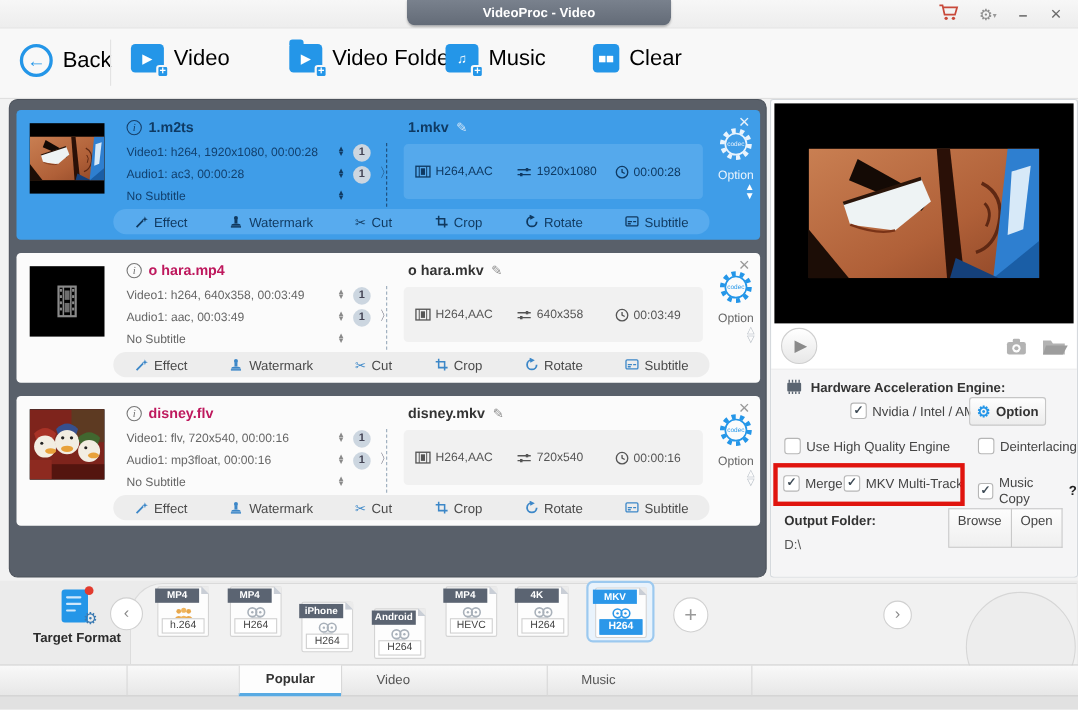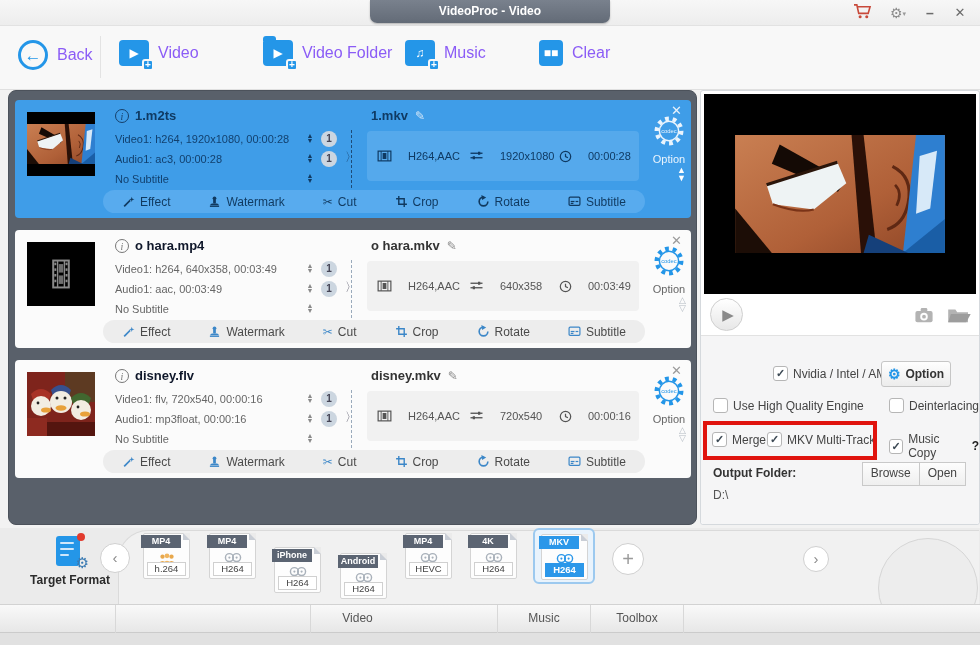--- a/index.html
+++ b/index.html
@@ -19,21 +19,21 @@
   #cart-ico { left:852px; top:3px;}
   #gear-ico { left:888px; color:#8c8c8c; }
   #gear-ico .caret { font-size:7px; color:#999; vertical-align:2px;}
   #min-ico { left:920px; font-weight:bold;}
   #close-ico { left:950px; font-size:13px;}
 
   
   #toolbar { position:absolute; left:0; top:26px; width:980px; height:64px;
     background:#f8f8f8; border-bottom:1px solid #e0e0e0;}
   .tool { position:absolute; top:14px; display:flex; align-items:center; gap:9px; cursor:pointer;}
-  .tool-label { font-size:16px; color:#8b5cf6;}
+  .tool-label { font-size:20px; color:#000000;}
   #tool-back { left:18px;}
   .back-circle { width:30px; height:30px; border:3px solid #2496e8; border-radius:50%;
     color:#2496e8; font-size:17px; font-weight:bold; text-align:center; line-height:25px;}
   #toolbar .divider { position:absolute; left:100px; top:10px; width:1px; height:42px; background:#e3e3e3;}
   #tool-video { left:119px;} #tool-folder { left:263px;} #tool-music { left:405px;} #tool-clear { left:539px;}
   .blueic { position:relative; width:30px; height:26px; background:#2496e8; border-radius:4px;
     color:#fff; display:flex; align-items:center; justify-content:center; font-size:12px;}
   .blueic .plus { position:absolute; right:-5px; bottom:-5px; width:12px; height:12px;
     background:#2496e8; border:2px solid #f8f8f8; border-radius:3px; color:#fff;
     font-size:10px; line-height:8px; text-align:center; font-weight:bold;}
@@ -51,21 +51,21 @@
   .item.sel .close-x { color:#e8f2fb;}
   .thumb { position:absolute; left:12px; top:12px; width:68px; height:64px; background:#000;
     display:flex; align-items:center; justify-content:center; overflow:hidden;}
   .thumb svg { width:68px; height:40px;}
   .thumb.full svg { width:68px; height:64px;}
   .title-row { position:absolute; left:100px; top:8px; display:flex; align-items:center; gap:6px;}
   .info-i { width:14px; height:14px; border:1px solid #777; border-radius:50%;
     font-size:10px; font-style:italic; font-family:"Liberation Serif",serif;
     text-align:center; line-height:13px; color:#777;}
   .item.sel .info-i { border-color:#16406b; color:#16406b;}
-  .src-name { font-size:13px; font-weight:bold; color:#0f172a;}
+  .src-name { font-size:13px; font-weight:bold; color:#be185d;}
   .item.sel .src-name { color:#0f3a63;}
   .inforow { position:absolute; left:100px; font-size:11px; color:#666; width:186px; white-space:nowrap;}
   .item.sel .inforow { color:#12406e;}
   .r1 { top:33px;} .r2 { top:53px;} .r3 { top:73px;}
   .stepper { position:absolute; left:290px; width:10px; font-size:7px; line-height:5px;
     color:#8a8a8a; text-align:center; cursor:pointer;}
   .item.sel .stepper { color:#103a62;}
   .badge { position:absolute; left:306px; width:16px; height:16px; background:#ccd6e0;
     border-radius:50%; font-size:10px; font-weight:bold; color:#445; text-align:center; line-height:16px;}
   .b1 { top:31px;} .b2 { top:51px;}
@@ -74,21 +74,21 @@
   .conn-arrow { position:absolute; left:330px; top:49px; font-size:12px; color:#667;}
   .item.sel .conn-arrow { color:#1d4b77;}
   .out-row { position:absolute; left:356px; top:8px; display:flex; align-items:center; gap:7px;}
   .out-name { font-size:13px; font-weight:bold; color:#333;}
   .item.sel .out-name { color:#0f3a63;}
   .pencil { font-size:12px; color:#888; cursor:pointer;}
   .item.sel .pencil { color:#d6e8f8;}
   .out-bar { position:absolute; left:352px; top:31px; width:272px; height:50px; border-radius:4px;
     background:#f1f1f1; display:flex; align-items:center; font-size:11px; color:#555;}
   .item.sel .out-bar { background:#55a9ec; color:#0f3a63;}
-  .out-bar .grp { display:flex; align-items:flex-start; gap:16px; white-space:nowrap;}
+  .out-bar .grp { display:flex; align-items:flex-end; gap:4px; white-space:nowrap;}
   .g1 { margin-left:10px; width:92px;} .g2 { width:90px;} .g3 { width:76px;}
   .out-bar svg { flex:0 0 auto;}
   .opt { position:absolute; left:628px; top:14px; width:52px; text-align:center; cursor:pointer;}
   .opt svg { width:34px; height:34px; color:#2496e8;}
   .item.sel .opt svg { color:#eaf4fd;}
   .opt .opt-lbl { font-size:11px; color:#666; margin-top:1px;}
   .item.sel .opt .opt-lbl { color:#eaf4fd;}
   .updown { position:absolute; right:5px; top:66px; font-size:9px; line-height:8px;
     color:#b5bcc4; text-align:center; cursor:pointer;}
   .item.sel .updown { color:#fff;}
@@ -126,21 +126,21 @@
     display:flex; align-items:center; justify-content:center; gap:5px;
     font-size:12px; font-weight:bold; color:#333; cursor:pointer;}
   #opt-btn .g { color:#2496e8; font-size:14px; line-height:14px;}
   #cb-hq { left:12px; top:62px;} #cb-deint { left:188px; top:62px;}
   #cb-merge { left:11px; top:96px;} #cb-mkv { left:66px; top:96px;} #cb-auto { left:188px; top:96px;}
   .help-q { font-weight:bold; color:#222;}
   #red-box { position:absolute; left:2px; top:85px; width:174px; height:39px;
     border:4px solid #e0140e; pointer-events:none;}
   #outfolder-lbl { position:absolute; left:12px; top:130px; font-size:12px; font-weight:bold; color:#333;}
   #bo-btns { position:absolute; right:13px; top:126px; display:flex;}
-  .bo { height:24px; background:linear-gradient(#fdfdfd,#efefef); border:1px solid #c9c9c9;
+  .bo { height:36px; background:linear-gradient(#fdfdfd,#efefef); border:1px solid #c9c9c9;
     font-size:12px; color:#444; padding:0 8px; line-height:20px; cursor:pointer;}
   .bo:last-child { border-left:none;}
   #out-path { position:absolute; left:12px; top:152px; font-size:12px; color:#555;}
 
   
   #bottom { position:absolute; left:0; top:528px; width:980px; height:76px; background:#ebebeb;}
   #tray { position:absolute; left:118px; top:2px; width:861px; height:74px;
     background:#f1f1f1; border:1px solid #dadada; border-right:none; border-bottom:none;
     border-radius:30px 0 0 0;}
   #tf { position:absolute; left:30px; top:6px; width:80px; text-align:center; cursor:pointer;}
@@ -704,20 +704,26 @@
       <div id="snap-btn">
         <svg width="22" height="18">
             <use href="#sym-camera"></use>
           </svg></div>
       <div id="open-btn">
         <svg width="24" height="18">
             <use href="#sym-folder-open"></use>
           </svg></div>
     </div>
     <div id="settings">
+      <div class="hw-head">
+        <svg width="18" height="15">
+            <use href="#sym-chip"></use>
+          </svg>
+        <span>Hardware Acceleration Engine:</span>
+      </div>
       <div id="cb-nvidia" class="cb-row">
         <span class="cbox">✓</span>
         <span>Nvidia / Intel / AMD</span>
       </div>
       <div id="opt-btn">
         <span class="g">⚙</span>
         <span>Option</span>
       </div>
       <div id="cb-hq" class="cb-row">
         <span class="cbox"></span>
@@ -820,18 +826,18 @@
 
     <div id="nav-plus" class="nav-circle">+</div>
     <div id="nav-next" class="nav-circle">›</div>
 
     <div id="run-halo"></div>
   </div>
 
   <div id="tabbar">
     <div id="tab-div-left"></div>
       <div id="tab-div-right"></div>
+    <div id="tab-0" class="tab active">Popular</div>
     <div id="tab-1" class="tab">Video</div>
     <div id="tab-3" class="tab">Music</div>
-    <div id="tab-4" class="tab">Toolbox</div>
   </div>
   <div id="bottom-strip"></div>
 </div>
 
 </body></html>

